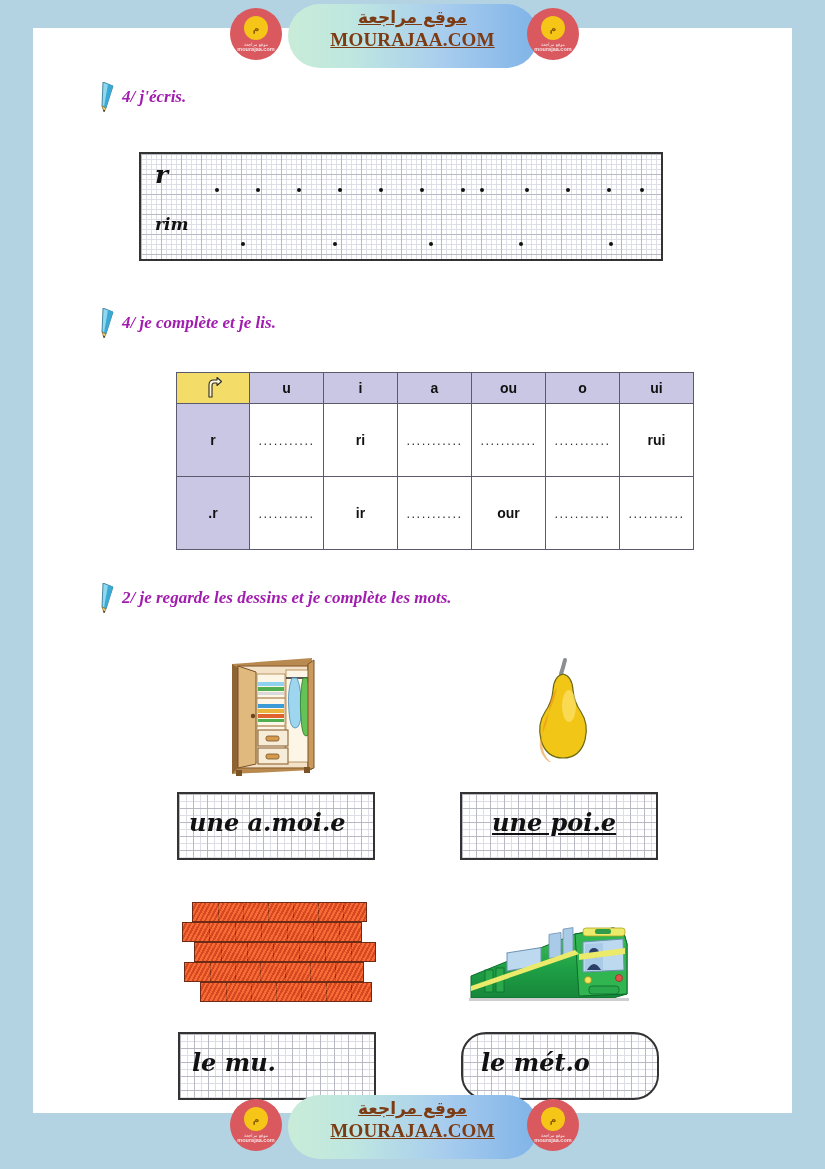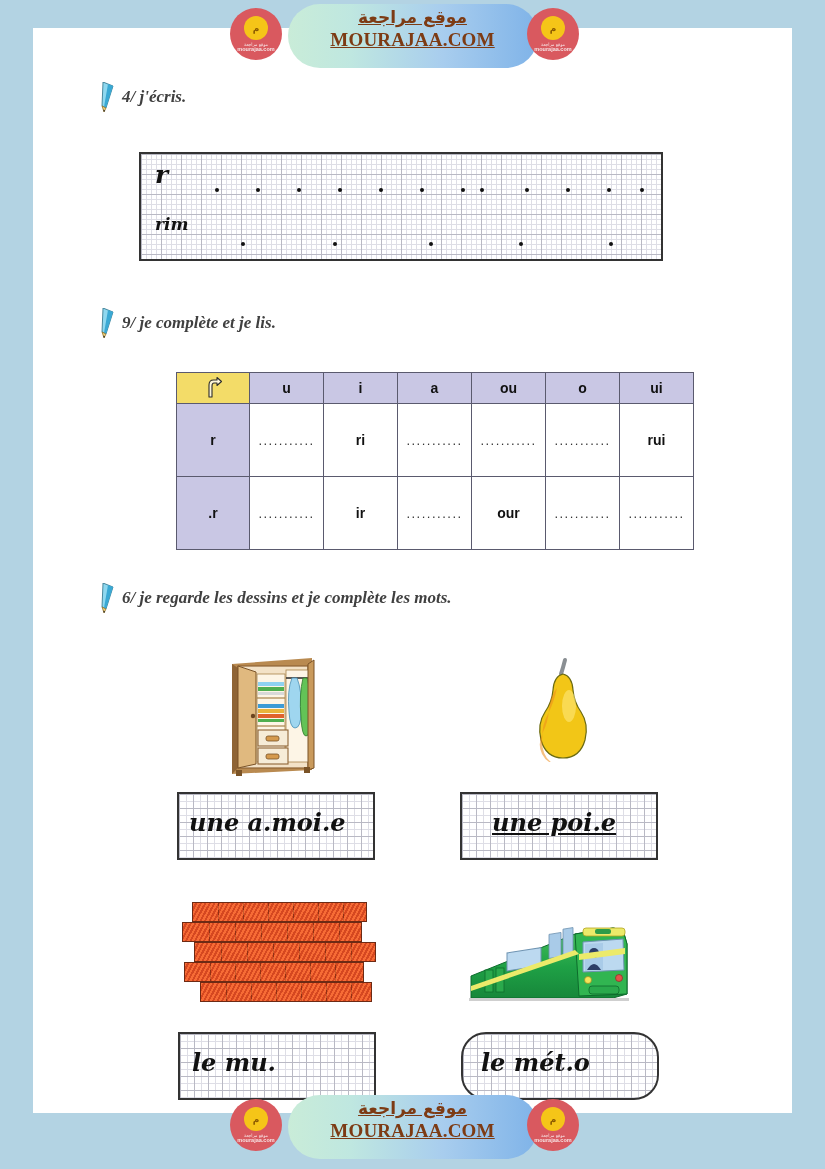--- a/index.html
+++ b/index.html
@@ -55,21 +55,21 @@
     font-size:9px;color:#8a5a00;font-weight:700;
     font-family:"DejaVu Sans", sans-serif;
   }
   .logo-cap{font-size:4.5px;color:#f6e2e3;line-height:5px;text-align:center;margin-top:2px;}
   .logo-cap b{font-size:5.5px;display:block;font-weight:700;}
   
   .ex{position:absolute;display:flex;align-items:center;gap:6px;}
   .pencil{width:16px;height:30px;position:relative;display:block;}
   .ex-title{
     font-family:"Liberation Serif", serif;
-    font-size:17px;font-weight:700;font-style:italic;color:#404040;
+    font-size:17px;font-weight:700;font-style:italic;color:#a21caf;
     white-space:nowrap;
   }
   
   .gridbox{
     position:absolute;background:#fff;border:2px solid #333;
     background-image:
       linear-gradient(to right,#b9b9c4 1px,transparent 1px),
       linear-gradient(to bottom,#b9b9c4 1px,transparent 1px),
       linear-gradient(to right,#dedee6 1px,transparent 1px),
       linear-gradient(to bottom,#dedee6 1px,transparent 1px);
@@ -166,21 +166,21 @@
 
 <div class="ex" style="left:100px;top:308px;">
   <span class="pencil">
     <svg width="16" height="30" viewBox="0 0 16 30">
       <polygon points="3,0 13,4 6,26 2,24" fill="#8fd8ef" stroke="#2a6f86" stroke-width="0.8"></polygon>
       <polygon points="8,2 13,4 6,26 4,25" fill="#3aa9d4"></polygon>
       <polygon points="2,24 6,26 4,30" fill="#f0d07a" stroke="#8a6a20" stroke-width="0.7"></polygon>
       <polygon points="3.2,27.6 5,28.4 4,30" fill="#222"></polygon>
     </svg>
   </span>
-  <span class="ex-title">9/ je complète et je lis.</span>
+  <span class="ex-title">4/ je complète et je lis.</span>
 </div>
 
 <table class="tbl" style="left:176px;top:372px;">
   <tbody>
       <tr>
     <td class="hd corner">
       <span class="arrow-ico">
         <svg width="20" height="22" viewBox="0 0 20 22">
           <path d="M6 21 L6 9 Q6 4 10.5 4 L14 4 L14 1.5 L18.5 5.5 L14 9.5 L14 7 L11 7 Q9 7 9 10 L9 21 Z" fill="#fdf6d8" stroke="#2b2b2b" stroke-width="1.1" stroke-linejoin="round"></path>
         </svg>
@@ -216,21 +216,21 @@
 
 <div class="ex" style="left:100px;top:583px;">
   <span class="pencil">
     <svg width="16" height="30" viewBox="0 0 16 30">
       <polygon points="3,0 13,4 6,26 2,24" fill="#8fd8ef" stroke="#2a6f86" stroke-width="0.8"></polygon>
       <polygon points="8,2 13,4 6,26 4,25" fill="#3aa9d4"></polygon>
       <polygon points="2,24 6,26 4,30" fill="#f0d07a" stroke="#8a6a20" stroke-width="0.7"></polygon>
       <polygon points="3.2,27.6 5,28.4 4,30" fill="#222"></polygon>
     </svg>
   </span>
-  <span class="ex-title">6/ je regarde les dessins et je complète les mots.</span>
+  <span class="ex-title">2/ je regarde les dessins et je complète les mots.</span>
 </div>
 
 <div class="pic wardrobe" style="left:226px;top:650px;">
   <svg width="92" height="128" viewBox="0 0 92 128">
     <polygon points="6,14 86,8 86,120 6,124" fill="#b98a50"></polygon>
     <polygon points="6,14 12,18 12,118 6,124" fill="#8f6435"></polygon>
     <rect x="12" y="16" width="70" height="102" fill="#f3e2c7" stroke="#8f6435" stroke-width="1.2"></rect>
 
     <polygon points="12,16 30,22 30,114 12,118" fill="#e0b97f" stroke="#7a5327" stroke-width="1"></polygon>
     <circle cx="27" cy="66" r="2.2" fill="#6b4420"></circle>

